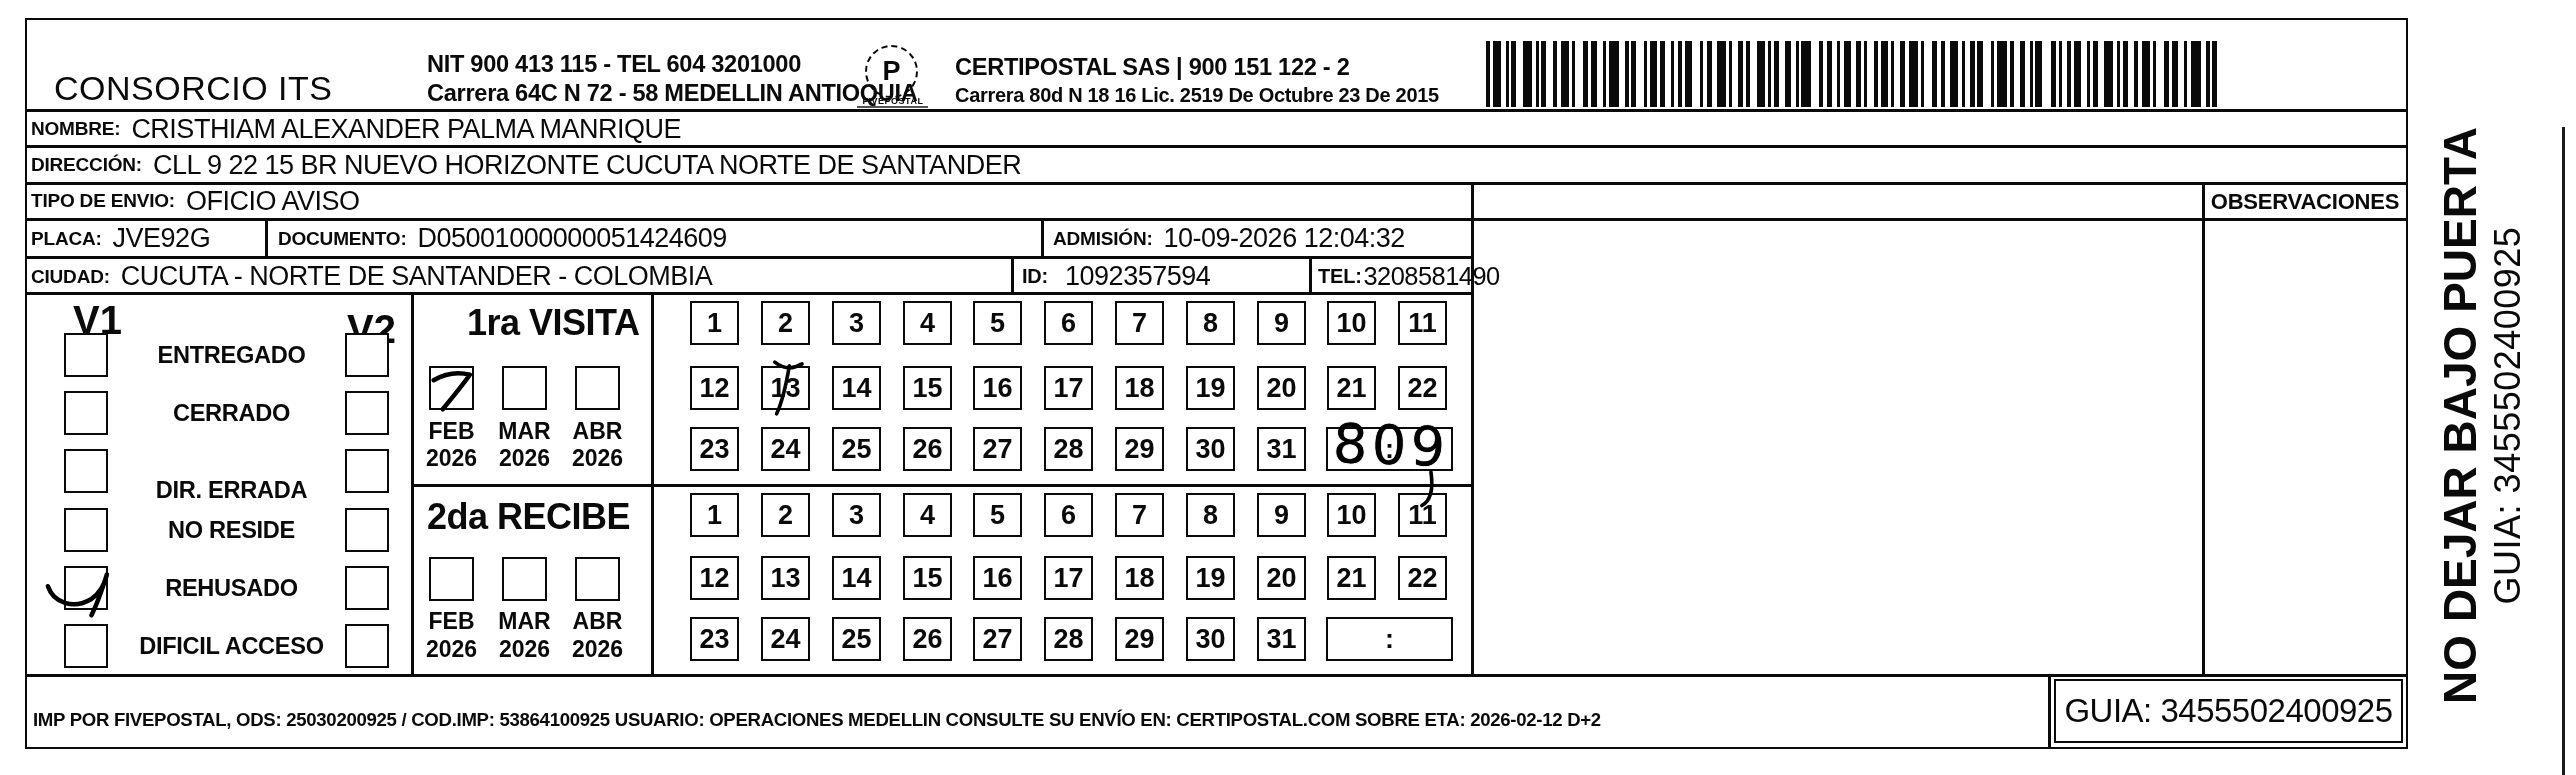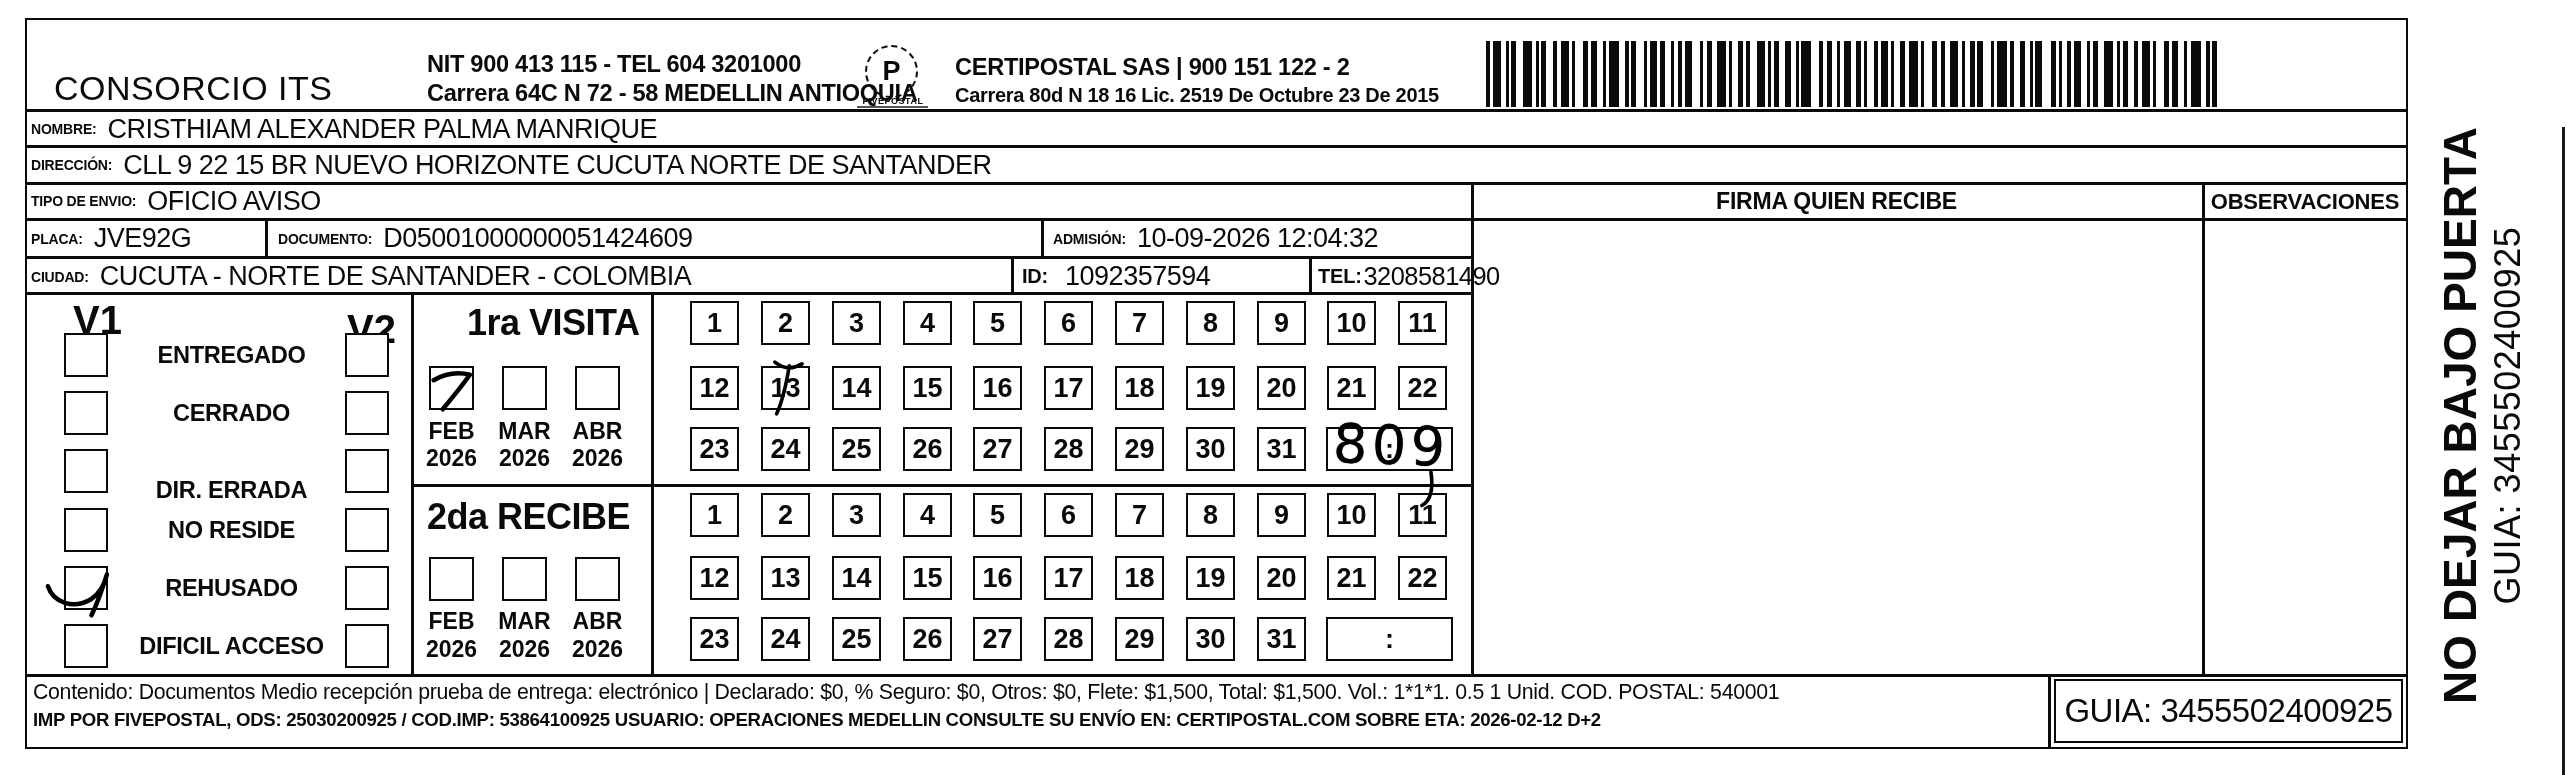--- a/index.html
+++ b/index.html
@@ -5,21 +5,21 @@
   * { box-sizing: border-box; font-family: "Liberation Sans", sans-serif; }
   html,body { margin:0; padding:0; background:#ffffff; }
   #page { position:relative; width:2576px; height:775px; background:#fff; overflow:hidden; color:#0a0a0a; }
   .abs { position:absolute; }
   .hl { position:absolute; height:2.7px; background:#0a0a0a; }
   .vl { position:absolute; width:2.7px; background:#0a0a0a; }
   #form-border { position:absolute; left:25.4px; top:18px; width:2383px; height:731px; border:2.7px solid #0a0a0a; }
   .company { font-size:34px; letter-spacing:0.5px; }
   .hdr-small { font-size:23.6px; font-weight:600; letter-spacing:-0.3px; }
   .hdr-small2 { font-size:20px; font-weight:600; letter-spacing:-0.3px; }
-  .lbl { font-weight:bold; font-size:14px; letter-spacing:-0.2px; }
+  .lbl { font-weight:bold; font-size:19px; letter-spacing:-0.2px; }
   .val { font-size:27px; letter-spacing:-0.5px; white-space:nowrap; }
   .row { position:absolute; display:flex; align-items:center; gap:11px; white-space:nowrap; }
   .colhdr { position:absolute; font-weight:bold; font-size:23px; text-align:center; letter-spacing:-0.2px; }
   .chkbox { position:absolute; border:2.7px solid #0a0a0a; background:#fff; }
   .stat-lbl { position:absolute; font-weight:bold; font-size:23.6px; text-align:center; letter-spacing:-0.3px; }
   .vhdr { position:absolute; font-weight:bold; font-size:40px; }
   .visit-title { position:absolute; font-weight:bold; font-size:36px; letter-spacing:-0.5px; }
   .month-lbl { position:absolute; font-weight:bold; font-size:23px; text-align:center; }
   .day-cell { position:absolute; border:2.7px solid #0a0a0a; font-weight:bold; font-size:27px;
               display:flex; align-items:center; justify-content:center; background:#fff; }
@@ -168,21 +168,20 @@
     <span class="val">CRISTHIAM ALEXANDER PALMA MANRIQUE</span>
   </div>
   <div class="row" style="left:31px; top:148px; height:34px;">
     <span class="lbl">DIRECCIÓN:</span>
     <span class="val">CLL 9 22 15 BR NUEVO HORIZONTE CUCUTA NORTE DE SANTANDER</span>
   </div>
   <div class="row" style="left:31px; top:184px; height:34px;">
     <span class="lbl">TIPO DE ENVIO:</span>
     <span class="val">OFICIO AVISO</span>
   </div>
-  <div class="colhdr" style="left:1471px; top:188px; width:731px;">FIRMA QUIEN RECIBE</div>
   <div class="colhdr" style="left:2202px; top:189px; width:206px; font-size:22px;">OBSERVACIONES</div>
 
   <div class="row" style="left:31px; top:222px; height:33px;">
     <span class="lbl">PLACA:</span>
     <span class="val">JVE92G</span>
   </div>
   <div class="row" style="left:278px; top:222px; height:33px;">
     <span class="lbl">DOCUMENTO:</span>
     <span class="val">D05001000000051424609</span>
   </div>
@@ -308,21 +307,20 @@
       <div class="day-cell" style="left: 832px; top: 617px; width: 49px; height: 44px;">25</div>
       <div class="day-cell" style="left: 903px; top: 617px; width: 49px; height: 44px;">26</div>
       <div class="day-cell" style="left: 973px; top: 617px; width: 49px; height: 44px;">27</div>
       <div class="day-cell" style="left: 1044px; top: 617px; width: 49px; height: 44px;">28</div>
       <div class="day-cell" style="left: 1115px; top: 617px; width: 49px; height: 44px;">29</div>
       <div class="day-cell" style="left: 1186px; top: 617px; width: 49px; height: 44px;">30</div>
       <div class="day-cell" style="left: 1257px; top: 617px; width: 49px; height: 44px;">31</div>
       <div class="time-box" style="left: 1326px; top: 617px; width: 127px; height: 44px;">:</div>
     </div>
 
-  <div class="footer-line1">Contenido: Documentos Medio recepción prueba de entrega: electrónico | Declarado: $0, % Seguro: $0, Otros: $0, Flete: $1,500, Total: $1,500. Vol.: 1*1*1. 0.5  1 Unid. COD. POSTAL: 540001</div>
   <div class="footer-line2">IMP POR FIVEPOSTAL, ODS: 25030200925 / COD.IMP: 53864100925 USUARIO: OPERACIONES MEDELLIN CONSULTE SU ENVÍO EN: CERTIPOSTAL.COM SOBRE ETA: 2026-02-12 D+2</div>
   <div class="guia-box">GUIA: 3455502400925</div>
 
   <div class="sidenote">
     <div class="l1">NO DEJAR BAJO PUERTA</div>
     <div class="l2">GUIA: 3455502400925</div>
   </div>
 
   <svg id="ink" width="2576" height="775" viewBox="0 0 2837 854">
     <g fill="none" stroke="#000" stroke-linecap="round" stroke-linejoin="round">

